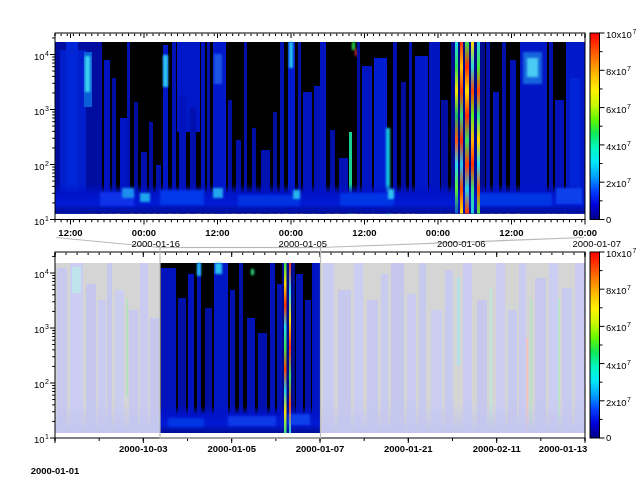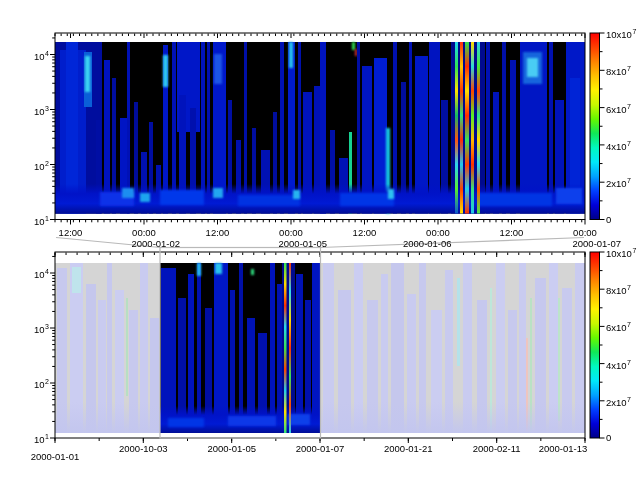--- a/index.html
+++ b/index.html
@@ -1,21 +1,21 @@
 <!DOCTYPE html>
 <html><head>
 <meta charset="utf-8">
 <style>
   html,body{margin:0;padding:0;background:#ffffff;}
   #fig{position:relative;width:640px;height:480px;background:#ffffff;overflow:hidden;
        font-family:"Liberation Sans","DejaVu Sans",sans-serif;}
   #psvg{position:absolute;left:0;top:0;}
   #labels{position:absolute;left:0;top:0;width:640px;height:480px;pointer-events:none;}
   .lbl{position:absolute;font-size:9.5px;color:#000;white-space:nowrap;line-height:10px;}
-  .lbl.c{transform:translate(-50%,-50%);}
+  .lbl.c{transform:translate(-50%,-50%);font-weight:bold;}
   .lbl.l{transform:translate(0,-50%);}
   .lbl.r{transform:translate(-100%,-50%);}
   .lbl sup{font-size:7px;position:relative;top:1px;margin-left:0.5px;}
 </style>
 </head>
 <body>
 
 <div id="fig">
   <svg id="psvg" width="640" height="480">
     <defs id="gdefs">
@@ -628,25 +628,25 @@
   </svg>
   <div id="labels">
       <div class="lbl c" style="left: 70.5px; top: 232.5px;"><span>12:00</span></div>
       <div class="lbl c" style="left: 144px; top: 232.5px;"><span>00:00</span></div>
       <div class="lbl c" style="left: 217.5px; top: 232.5px;"><span>12:00</span></div>
       <div class="lbl c" style="left: 291px; top: 232.5px;"><span>00:00</span></div>
       <div class="lbl c" style="left: 364.5px; top: 232.5px;"><span>12:00</span></div>
       <div class="lbl c" style="left: 438px; top: 232.5px;"><span>00:00</span></div>
       <div class="lbl c" style="left: 511.5px; top: 232.5px;"><span>12:00</span></div>
       <div class="lbl c" style="left: 585px; top: 232.5px;"><span>00:00</span></div>
-      <div class="lbl l" style="left: 131.5px; top: 243.5px;"><span>2000-01-02</span></div>
+      <div class="lbl l" style="left: 131.5px; top: 243.5px;"><span>2000-01-16</span></div>
       <div class="lbl l" style="left: 278.5px; top: 243.5px;"><span>2000-01-05</span></div>
-      <div class="lbl l" style="left: 403px; top: 243.5px;"><span>2000-01-06</span></div>
+      <div class="lbl l" style="left: 437px; top: 243.5px;"><span>2000-01-06</span></div>
       <div class="lbl l" style="left: 572.5px; top: 243.5px;"><span>2000-01-07</span></div>
-      <div class="lbl c" style="left: 55px; top: 457px;"><span>2000-01-01</span></div>
+      <div class="lbl c" style="left: 55px; top: 471px;"><span>2000-01-01</span></div>
       <div class="lbl c" style="left: 143.3px; top: 448.5px;"><span>2000-10-03</span></div>
       <div class="lbl c" style="left: 231.7px; top: 448.5px;"><span>2000-01-05</span></div>
       <div class="lbl c" style="left: 320px; top: 448.5px;"><span>2000-01-07</span></div>
       <div class="lbl c" style="left: 408.3px; top: 448.5px;"><span>2000-01-21</span></div>
       <div class="lbl c" style="left: 496.7px; top: 448.5px;"><span>2000-02-11</span></div>
       <div class="lbl c" style="left: 563px; top: 448.5px;"><span>2000-01-13</span></div>
       <div class="lbl r" style="left: 49px; top: 54.5px;"><span>10</span><sup>4</sup></div>
       <div class="lbl r" style="left: 49px; top: 109.5px;"><span>10</span><sup>3</sup></div>
       <div class="lbl r" style="left: 49px; top: 164.5px;"><span>10</span><sup>2</sup></div>
       <div class="lbl r" style="left: 49px; top: 219.5px;"><span>10</span><sup>1</sup></div>

